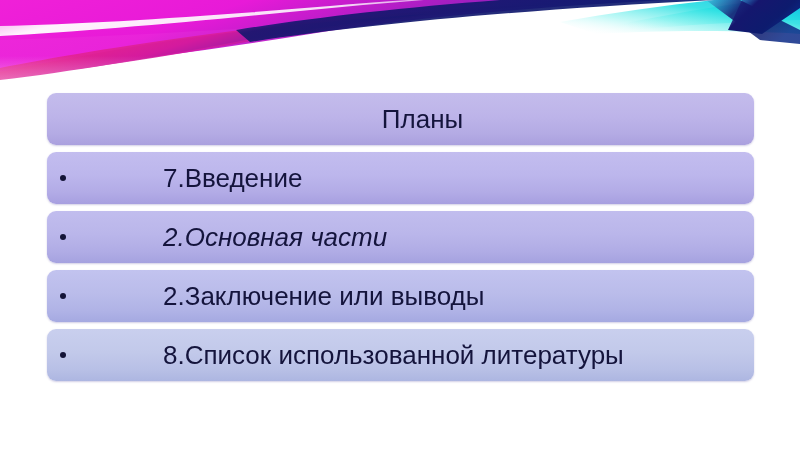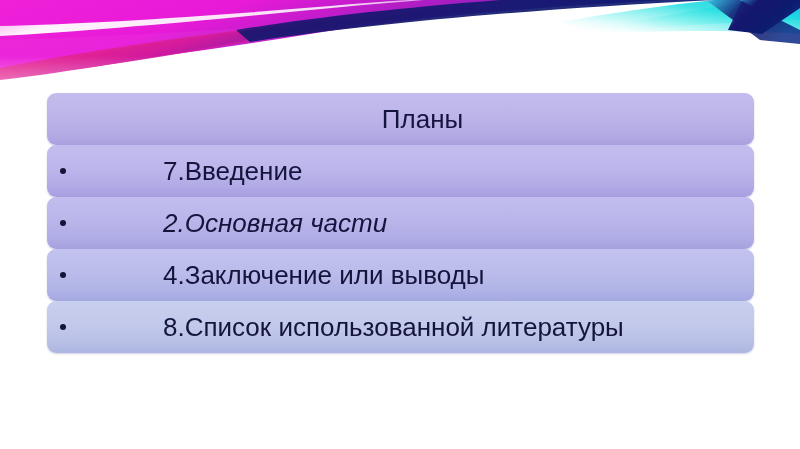--- a/index.html
+++ b/index.html
@@ -44,20 +44,21 @@
     left: 47px;
     top: 93px;
     width: 707px;
   }
 
   .bar {
     position: relative;
     box-sizing: border-box;
     width: 707px;
     border-radius: 9px;
+    margin-bottom: 7px;
     box-shadow: 0 1px 2px rgba(90, 80, 160, 0.28);
   }
 
   .bar-title {
     height: 52px;
     background: linear-gradient(180deg, #c4bcec 0%, #bdb4e9 45%, #b4abe4 78%, #aaa0de 100%);
   }
   .bar-r1 {
     height: 52px;
     background: linear-gradient(180deg, #c3bdef 0%, #bcb6ec 45%, #b2abe6 78%, #a79fe0 100%);
@@ -198,21 +199,21 @@
       <span class="bar-text">7.Введение</span>
     </div>
 
     <div class="bar bar-r2">
       <span class="bullet-dot"></span>
       <span class="bar-text">2.Основная части</span>
     </div>
 
     <div class="bar bar-r3">
       <span class="bullet-dot"></span>
-      <span class="bar-text">4.Заключение или выводы</span>
+      <span class="bar-text">2.Заключение или выводы</span>
     </div>
 
     <div class="bar bar-r4">
       <span class="bullet-dot"></span>
       <span class="bar-text">8.Список использованной литературы</span>
     </div>
 
   </div>
 </div>
 

